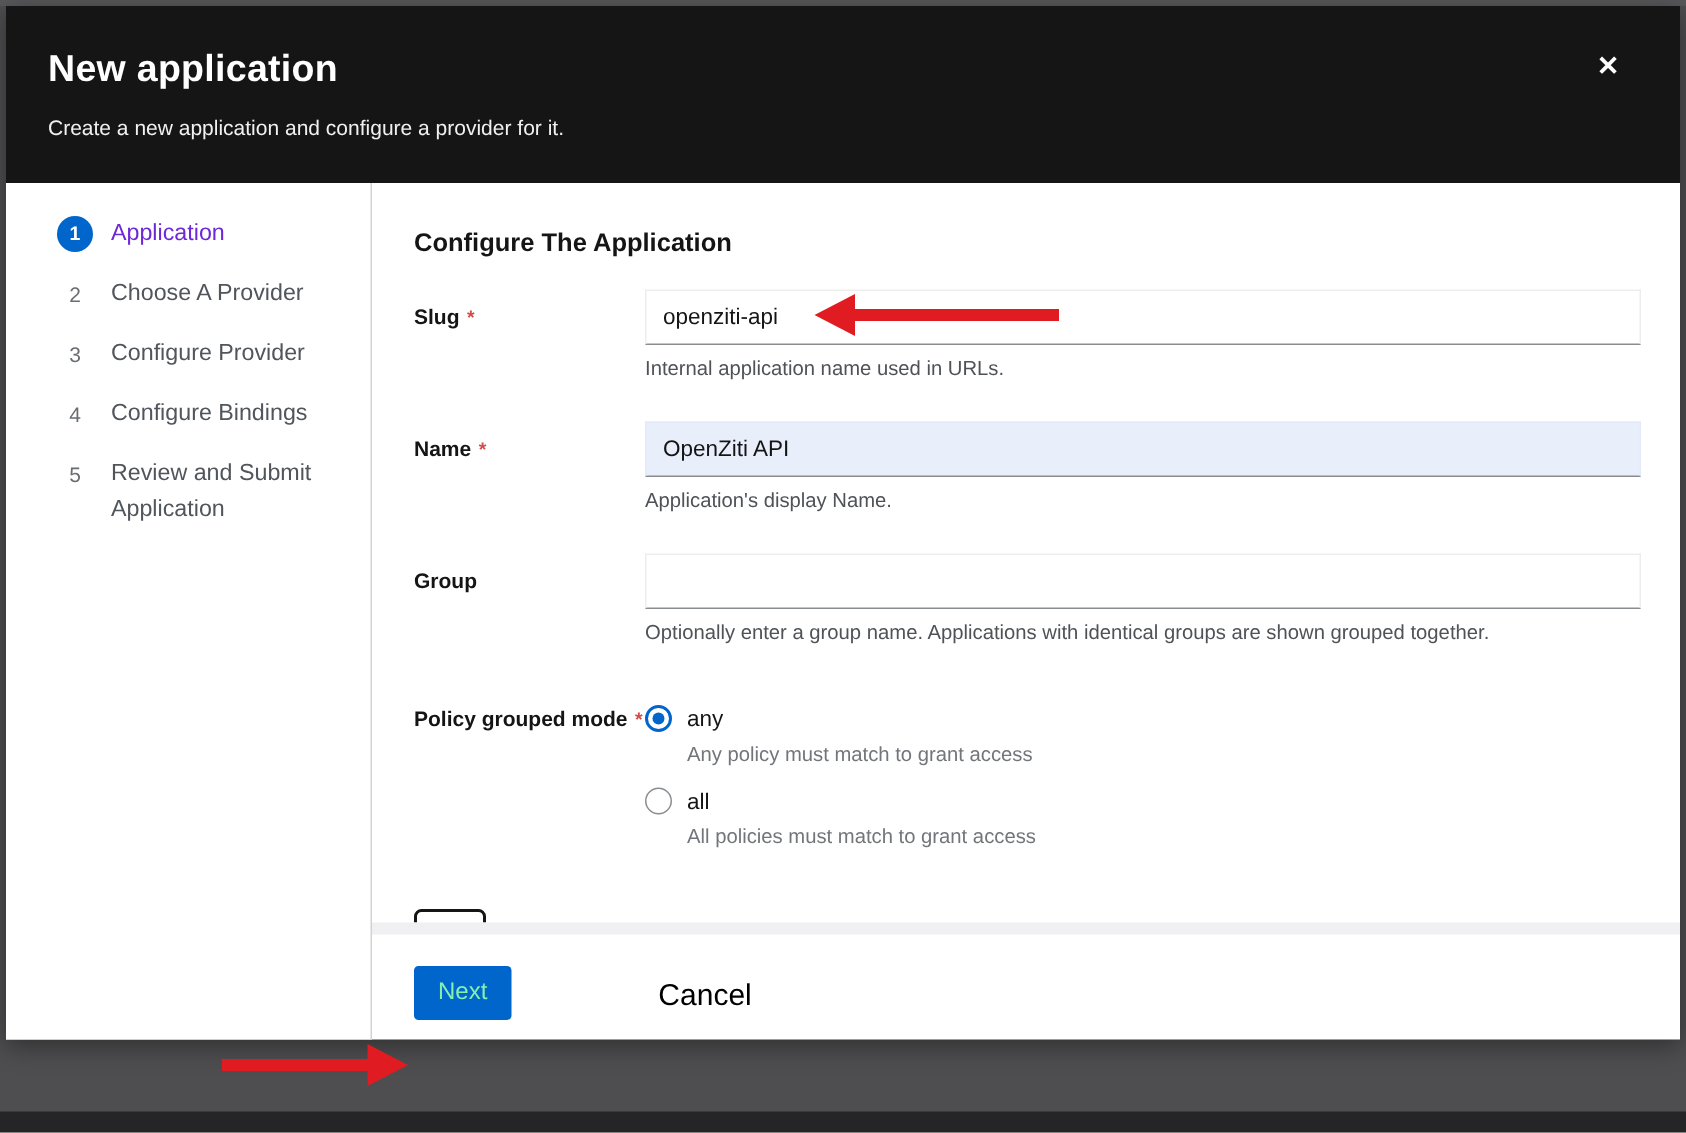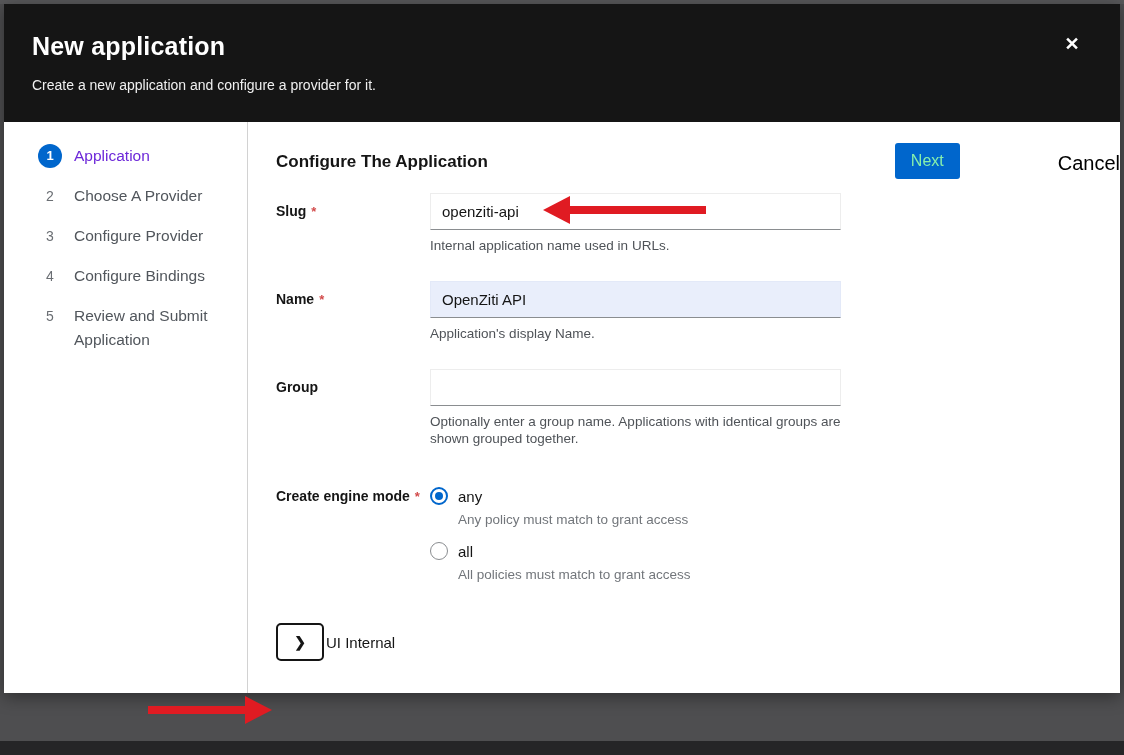--- a/index.html
+++ b/index.html
@@ -38,21 +38,21 @@
   }
   .step{display:flex;gap:12px;margin-bottom:16px;cursor:pointer;}
   .step-num{
     width:24px;height:24px;flex:none;border-radius:50%;text-align:center;line-height:24px;
     font-size:14px;color:#6a6e73;
   }
   .step.active .step-num{background:#0066cc;color:#ffffff;font-size:13px;font-weight:bold;}
   .step-label{font-size:15.5px;line-height:24px;color:#51565c;}
   .step.active .step-label{color:#6d28d9;}
 
-  .main-col{flex:1;display:flex;flex-direction:row;min-width:0;}
+  .main-col{flex:1;display:flex;flex-direction:column;min-width:0;}
   .content{flex:1;box-sizing:border-box;padding:30px 26px 0 28px;overflow:hidden;}
   .content-heading{font-size:17px;font-weight:bold;color:#151515;line-height:20px;margin:0 0 21px 0;}
 
   .form-row{display:flex;margin-bottom:27px;}
   .form-row.tight{margin-bottom:40px;}
   .row-label{width:154px;flex:none;box-sizing:border-box;padding-top:10px;font-size:14px;font-weight:bold;color:#151515;}
   .req{color:#d24a4a;margin-left:5px;font-size:13px;font-weight:bold;}
   .row-field{flex:1;min-width:0;}
   .pf-input{
     width:100%;height:37px;box-sizing:border-box;padding:0 11px;font-size:15px;color:#151515;
@@ -173,21 +173,21 @@
             <span>Group</span>
           </div>
           <div class="row-field">
             <input class="pf-input" type="text" value="" style="">
             <div class="helper">Optionally enter a group name. Applications with identical groups are shown grouped together.</div>
           </div>
         </div>
 
         <div class="policy-row">
           <div class="row-label" style="padding-top:1px;">
-            <span>Create engine mode</span><span class="req">*</span>
+            <span>Policy grouped mode</span><span class="req">*</span>
           </div>
           <div class="row-field">
             <div class="radio-line">
               <span class="radio checked"></span>
               <span class="radio-label">any</span>
             </div>
             <div class="radio-helper">Any policy must match to grant access</div>
             <div class="radio-line">
               <span class="radio unchecked"></span>
               <span class="radio-label">all</span>

